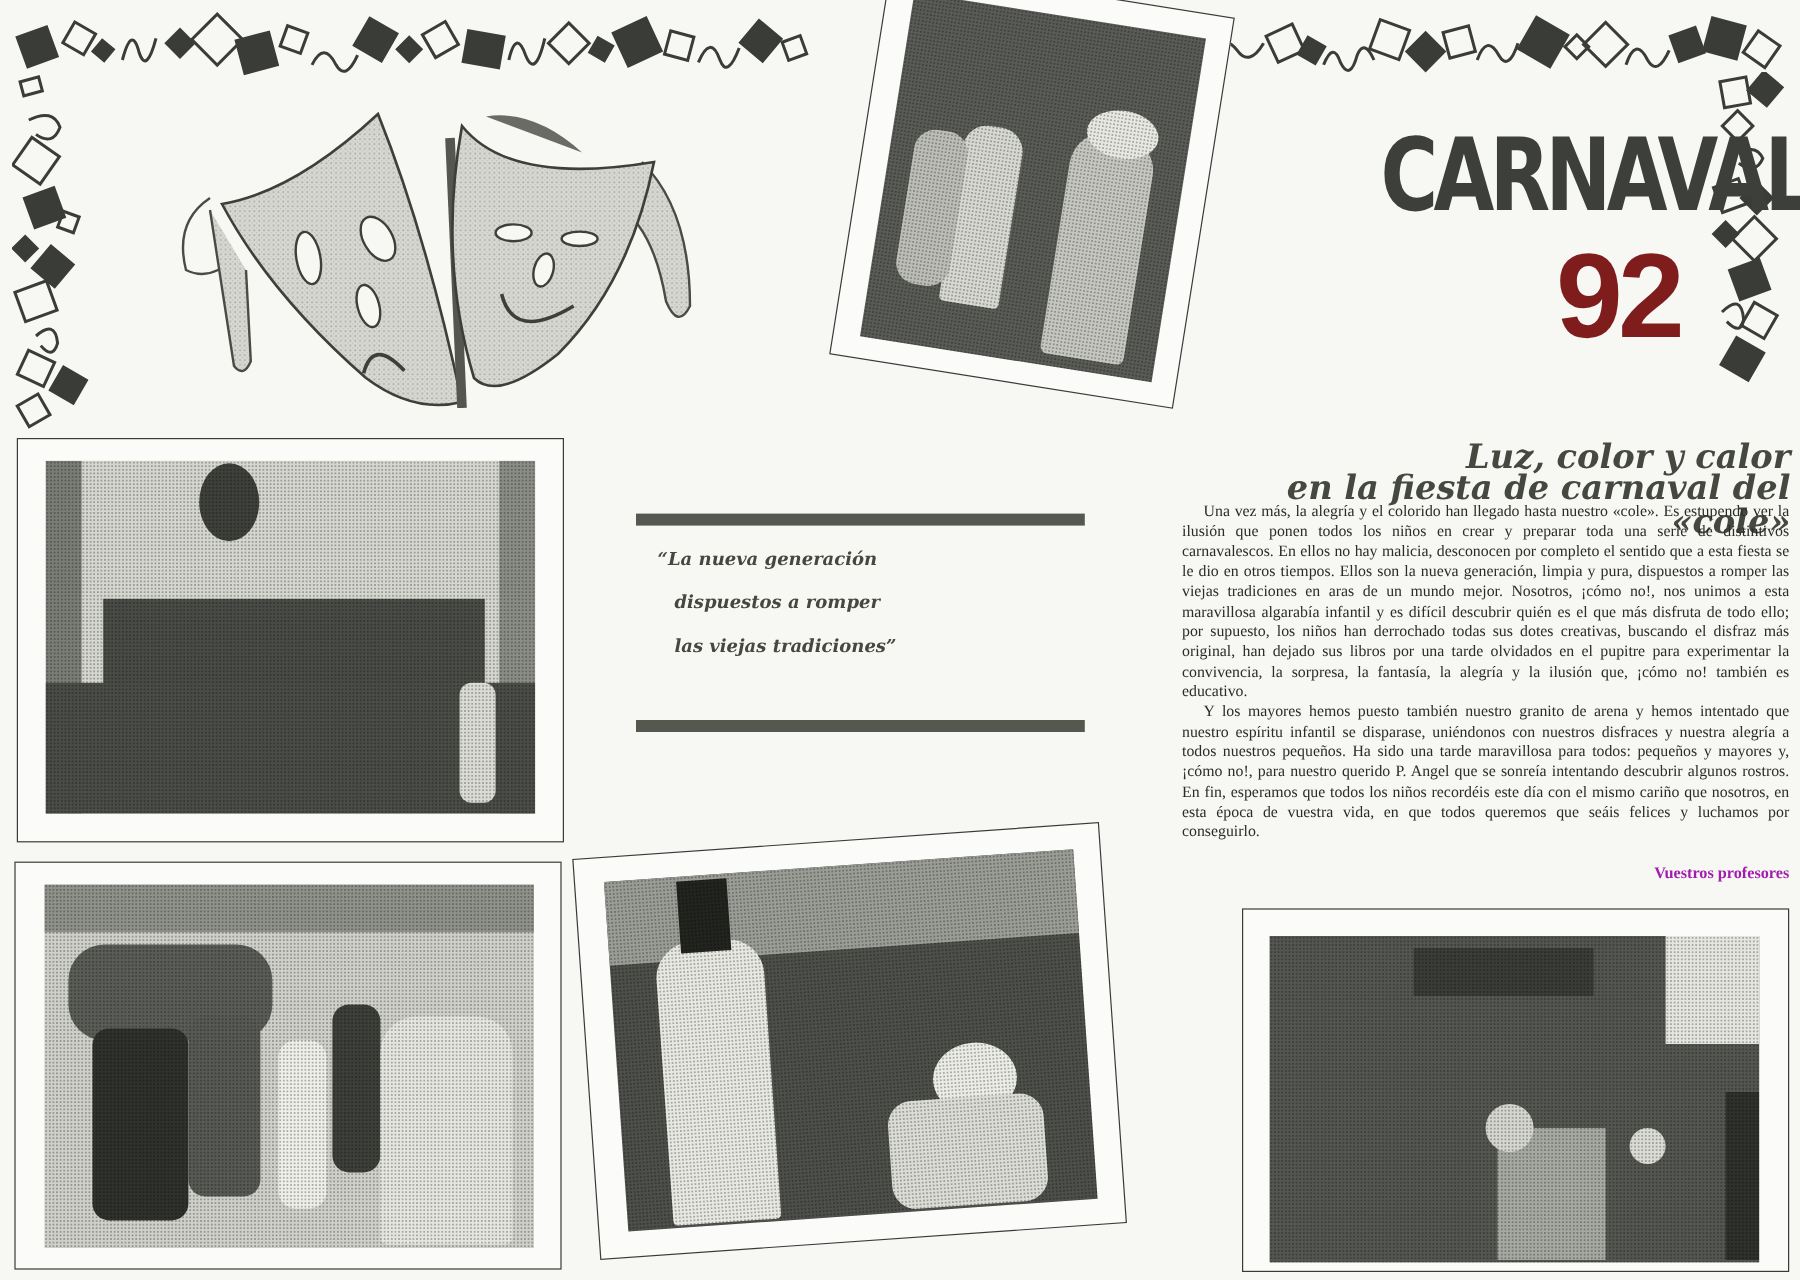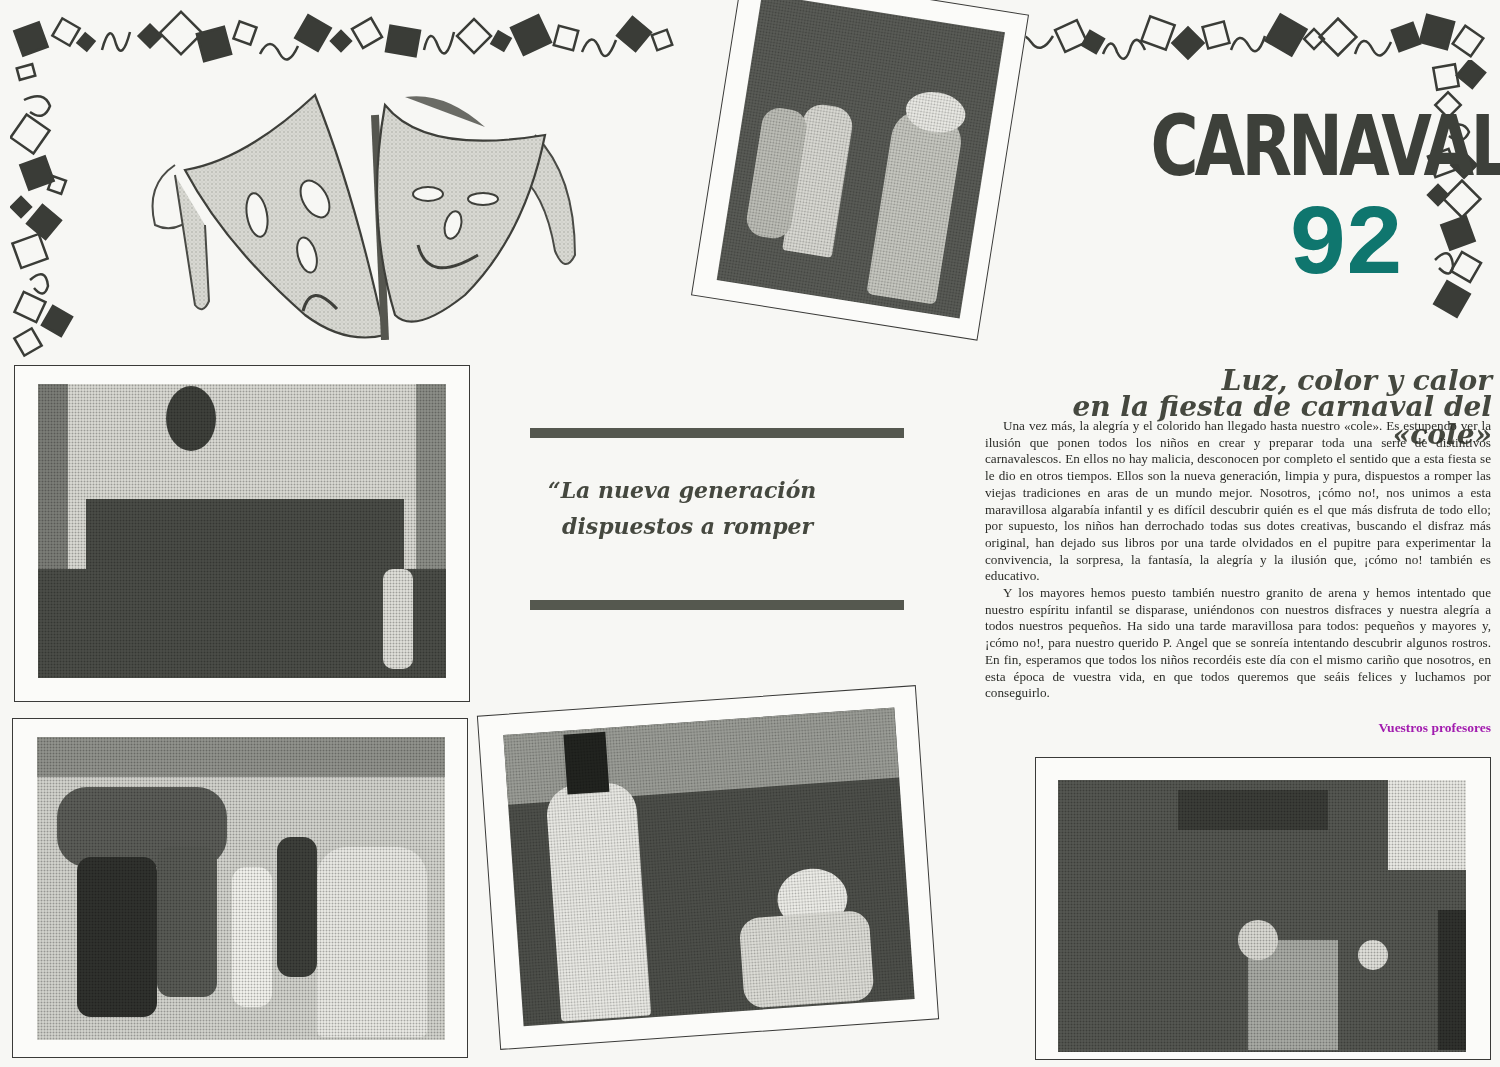--- a/index.html
+++ b/index.html
@@ -30,35 +30,35 @@
 
   
   .title-carnaval {
     position:absolute; left:1080px; top:104px; width:320px; text-align:right;
     font-family:"DejaVu Sans", sans-serif; font-weight:bold; font-size:84px;
     letter-spacing:-5px; color:#3d403a; line-height:1; transform:scaleX(0.78);
     transform-origin:right top;
   }
   .title-year {
     position:absolute; left:1200px; top:197px; width:200px; text-align:right;
-    font-family:Liberation Mono, monospace; font-weight:bold; font-size:100px;
-    letter-spacing:-4px; color:#0f766e; line-height:1;
+    font-family:Liberation Sans, sans-serif; font-weight:bold; font-size:100px;
+    letter-spacing:-4px; color:#7f1d1d; line-height:1;
   }
   .subtitle {
     position:absolute; right:8px; width:520px; text-align:right;
     font-family:"DejaVu Serif", serif; font-style:italic; font-weight:bold;
     color:#45483f; font-size:28px; line-height:1;
   }
 
   
   .quote-bar { position:absolute; left:530px; width:374px; height:10px; background:#55584f; }
   .quote {
     position:absolute; left:548px; top:448px; width:350px;
     font-family:"DejaVu Serif", serif; font-style:italic; font-weight:bold;
-    font-size:22px; line-height:36px; color:#45483f;margin-top:24px;
+    font-size:15px; line-height:36px; color:#45483f;
   }
   .quote .line { display:block; white-space:nowrap; }
   .quote .line.indent { padding-left:14px; }
 
   
   .article {
     position:absolute; left:985px; top:418px; width:506px;
     font-family:"Liberation Serif", serif; font-size:13.2px; line-height:16.7px;
     color:#2b2c28; text-align:justify;
   }
@@ -213,20 +213,21 @@
     <div class="shape" style="left:0;top:185px;width:408px;height:110px;background:#4a4c47;"></div>
     <div class="shape" style="left:345px;top:185px;width:30px;height:100px;background:#dcdcd6;border-radius:10px;"></div>
     <div class="ht"></div>
   </div>
 </div>
 
 <div class="quote-bar" style="top:428px;"></div>
 <div class="quote">
   <span class="line">“La nueva generación</span>
   <span class="line indent">dispuestos a romper</span>
+  <span class="line indent">las viejas tradiciones”</span>
 </div>
 <div class="quote-bar" style="top:600px;"></div>
 
 <div class="article">
   <p>Una vez más, la alegría y el colorido han llegado hasta nuestro «cole». Es estupendo ver la ilusión que ponen todos los niños en crear y preparar toda una serie de distintivos carnavalescos. En ellos no hay malicia, desconocen por completo el sentido que a esta fiesta se le dio en otros tiempos. Ellos son la nueva generación, limpia y pura, dispuestos a romper las viejas tradiciones en aras de un mundo mejor. Nosotros, ¡cómo no!, nos unimos a esta maravillosa algarabía infantil y es difícil descubrir quién es el que más disfruta de todo ello; por supuesto, los niños han derrochado todas sus dotes creativas, buscando el disfraz más original, han dejado sus libros por una tarde olvidados en el pupitre para experimentar la convivencia, la sorpresa, la fantasía, la alegría y la ilusión que, ¡cómo no! también es educativo.</p>
   <p>Y los mayores hemos puesto también nuestro granito de arena y hemos intentado que nuestro espíritu infantil se disparase, uniéndonos con nuestros disfraces y nuestra alegría a todos nuestros pequeños. Ha sido una tarde maravillosa para todos: pequeños y mayores y, ¡cómo no!, para nuestro querido P. Angel que se sonreía intentando descubrir algunos rostros. En fin, esperamos que todos los niños recordéis este día con el mismo cariño que nosotros, en esta época de vuestra vida, en que todos queremos que seáis felices y luchamos por conseguirlo.</p>
 </div>
 <div class="signature">Vuestros profesores</div>
 
 <div class="photo-frame" style="left:12px;top:718px;width:456px;height:340px;">

